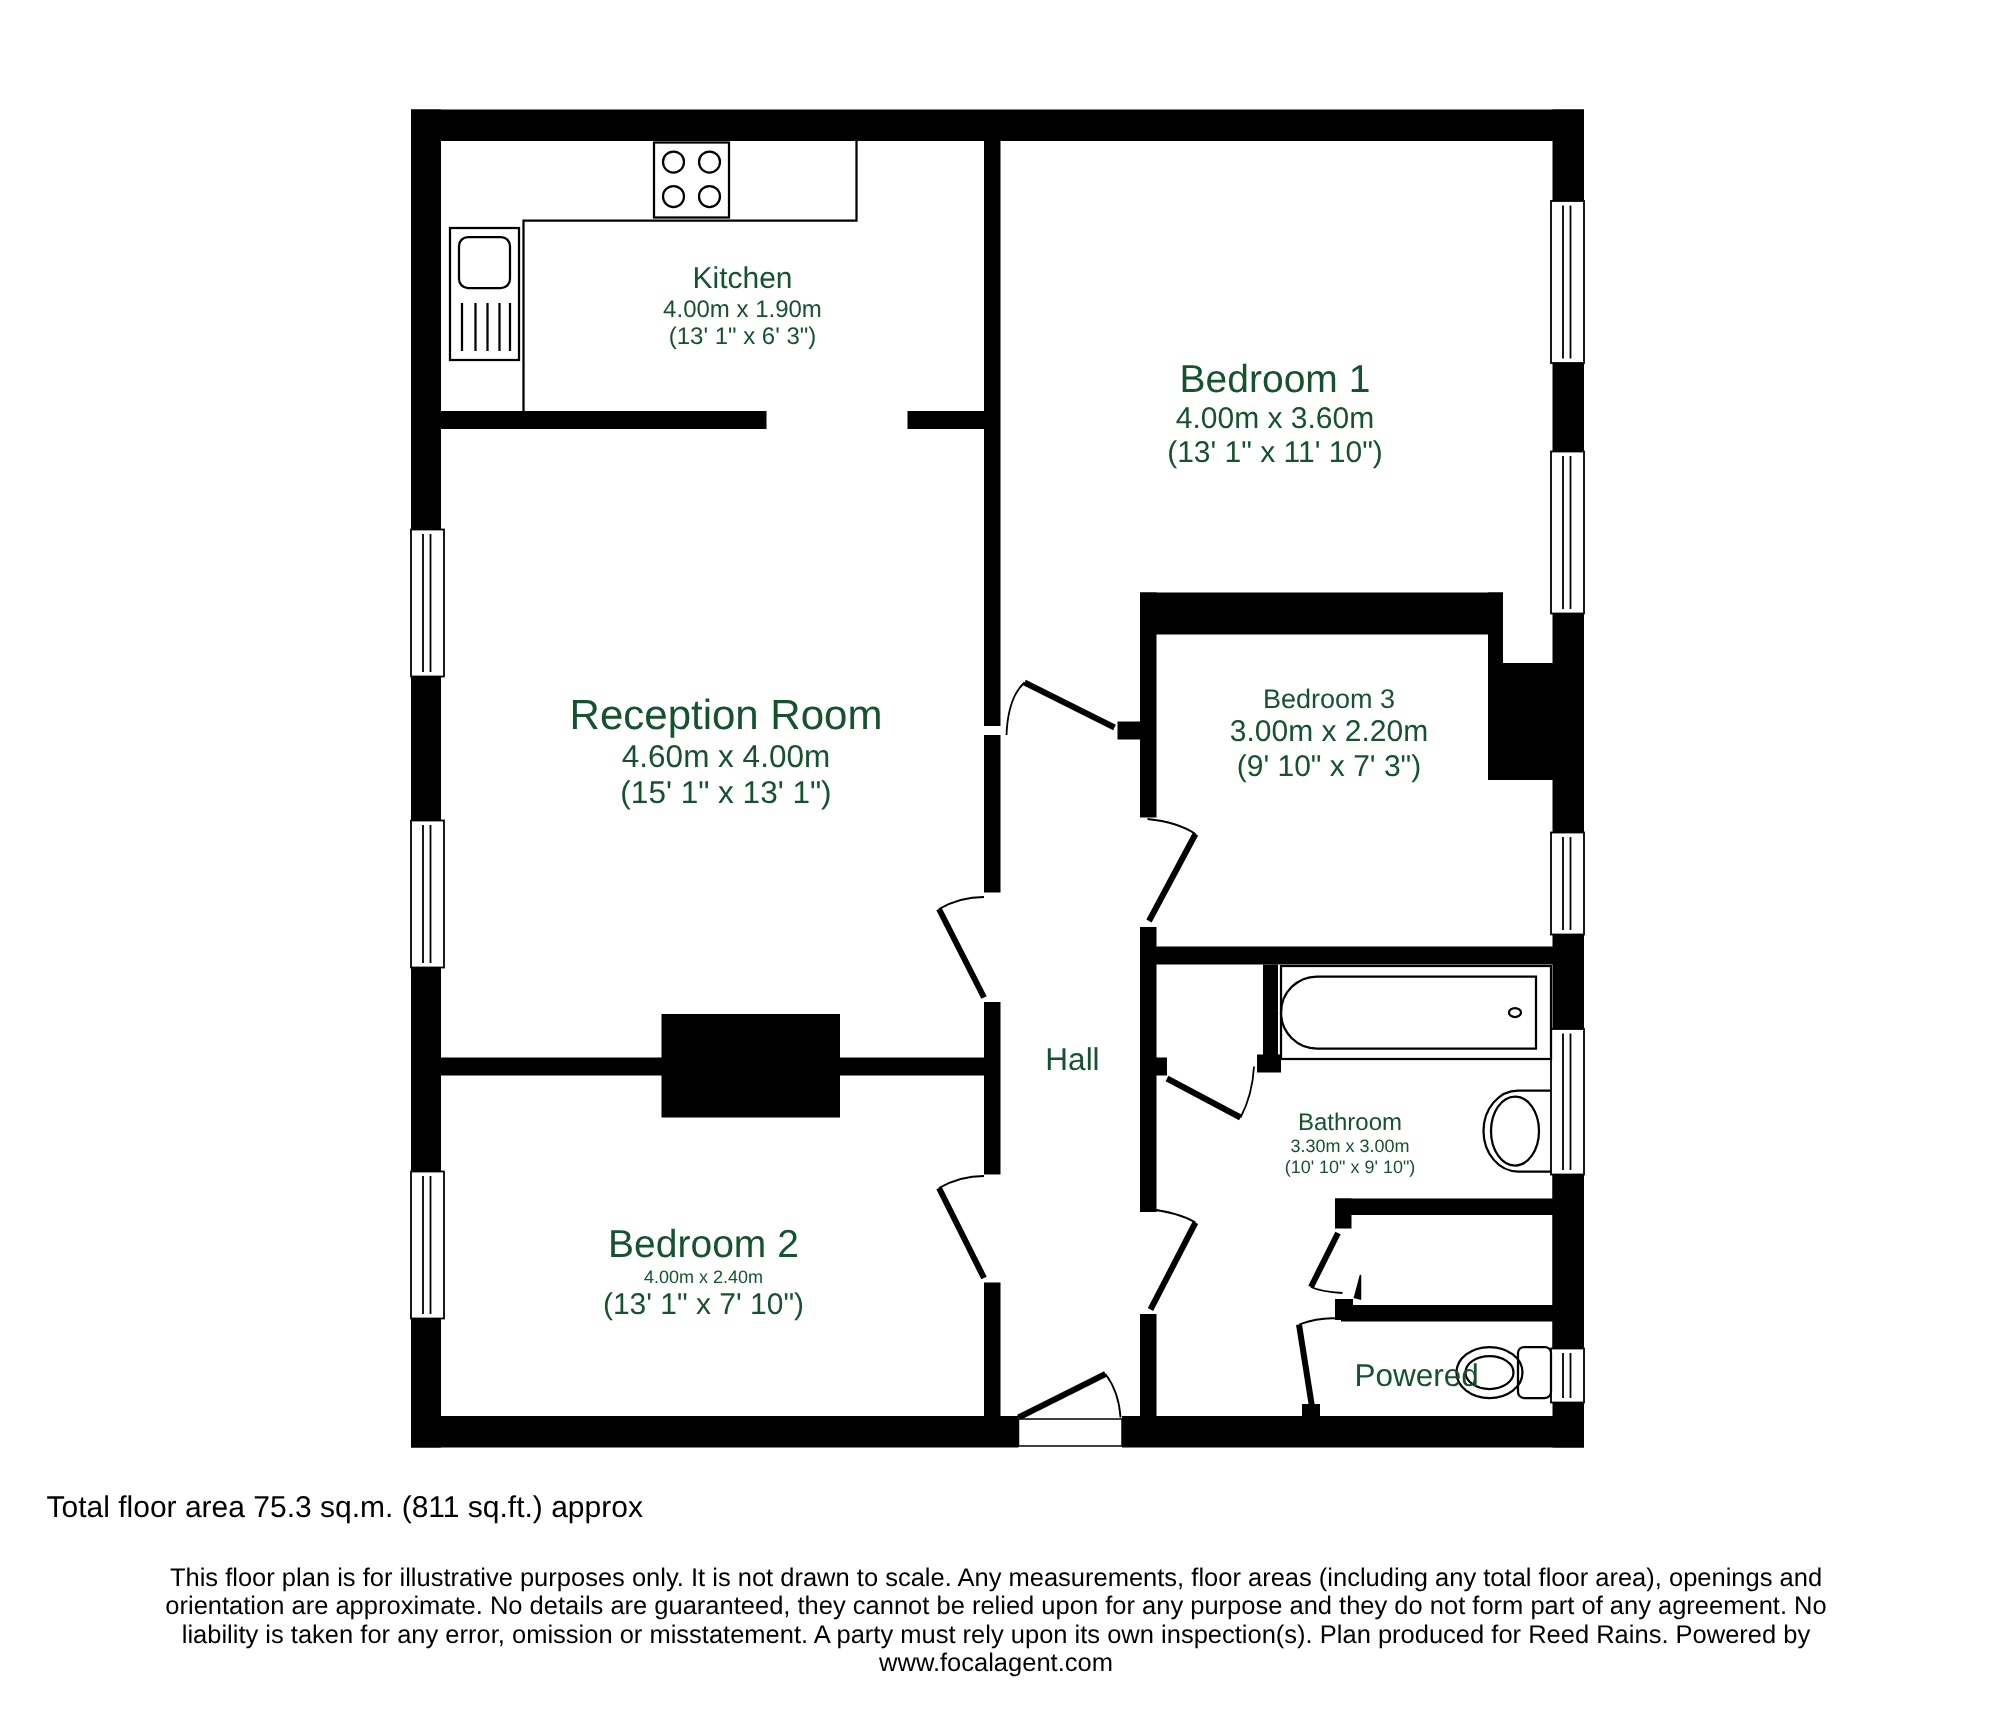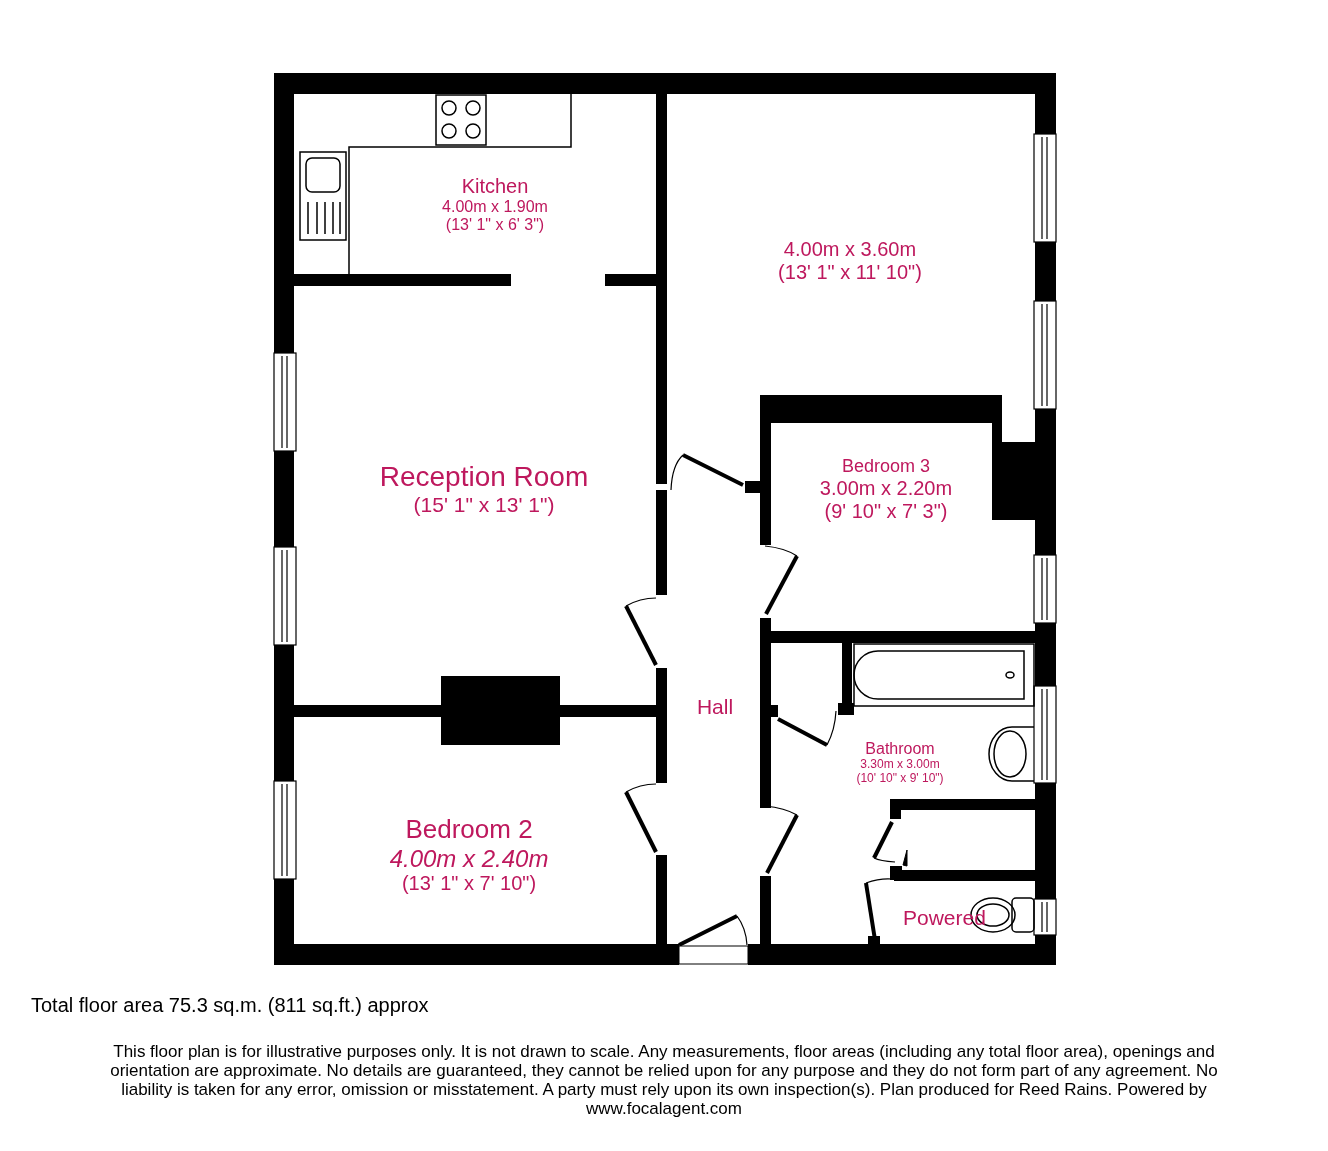--- a/index.html
+++ b/index.html
@@ -1,18 +1,18 @@
 <!DOCTYPE html>
 <html><head>
 <meta charset="utf-8">
 <style>
   html, body { margin: 0; padding: 0; background: #ffffff; }
   body { width: 1328px; height: 1151px; position: relative; overflow: hidden; font-family: "Liberation Sans", sans-serif; color: #000; }
   #plan { position: absolute; left: 0; top: 0; width: 1328px; height: 980px; }
-  .room-label { position: absolute; text-align: center; line-height: 1.15; color: #be185d; }
+  .room-label { position: absolute; text-align: center; line-height: 1.15; color: #14532d; }
   .room-label .name { display: block; }
   .room-label .m { display: block; }
   .room-label .ft { display: block; }
   .total { position: absolute; left: 31px; top: 994px; font-size: 20px; }
   .disclaimer { position: absolute; left: 40px; top: 1042px; width: 1248px; text-align: center; font-size: 17px; line-height: 19px; }
 </style>
 </head>
 <body>
 
 <div id="plan">
@@ -138,43 +138,45 @@
     </g>
     <rect x="679" y="946" width="69" height="18" fill="#fff" stroke="#000" stroke-width="1"></rect>
   </svg>
 
   <div class="room-label" style="left:410px; top:175px; width:170px;">
     <span class="name" style="font-size:20px;">Kitchen</span>
     <span class="m" style="font-size:16px;">4.00m x 1.90m</span>
     <span class="ft" style="font-size:16px;">(13' 1" x 6' 3")</span>
   </div>
   <div class="room-label" style="left:740px; top:238px; width:220px;">
+    <span class="name" style="font-size:26px;">Bedroom 1</span>
     <span class="m" style="font-size:20px;">4.00m x 3.60m</span>
     <span class="ft" style="font-size:20px;">(13' 1" x 11' 10")</span>
   </div>
   <div class="room-label" style="left:354px; top:461px; width:260px;">
     <span class="name" style="font-size:28px;">Reception Room</span>
+    <span class="m" style="font-size:21px;">4.60m x 4.00m</span>
     <span class="ft" style="font-size:21px;">(15' 1" x 13' 1")</span>
   </div>
   <div class="room-label" style="left:786px; top:456px; width:200px;">
     <span class="name" style="font-size:18px;">Bedroom 3</span>
     <span class="m" style="font-size:20px;">3.00m x 2.20m</span>
     <span class="ft" style="font-size:20px;">(9' 10" x 7' 3")</span>
   </div>
   <div class="room-label" style="left:680px; top:695px; width:70px;">
     <span class="name" style="font-size:21px;">Hall</span>
   </div>
   <div class="room-label" style="left:830px; top:728px; width:140px;">
     <span class="name" style="font-size:16px;margin-top:12px;">Bathroom</span>
     <span class="m" style="font-size:12px;">3.30m x 3.00m</span>
     <span class="ft" style="font-size:12px;">(10' 10" x 9' 10")</span>
   </div>
   <div class="room-label" style="left:364px; top:815px; width:210px;">
     <span class="name" style="font-size:26px;">Bedroom 2</span>
-    <span class="m" style="font-size:24px;font-style:italic;">4.00m x 2.40m</span>
+    <span class="m" style="font-size:12px;">4.00m x 2.40m</span>
     <span class="ft" style="font-size:20px;">(13' 1" x 7' 10")</span>
   </div>
   <div class="room-label" style="left:903px; top:906px; width:70px;">
     <span class="name" style="font-size:21px;">Powered</span>
   </div>
 </div>
 
 <div class="total">Total floor area 75.3 sq.m. (811 sq.ft.) approx</div>
 <div class="disclaimer">
   <div>This floor plan is for illustrative purposes only. It is not drawn to scale. Any measurements, floor areas (including any total floor area), openings and</div>

